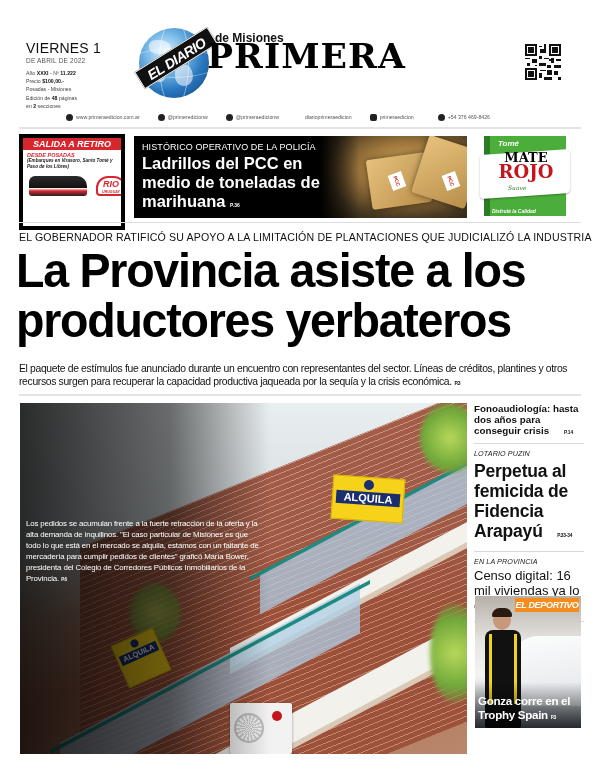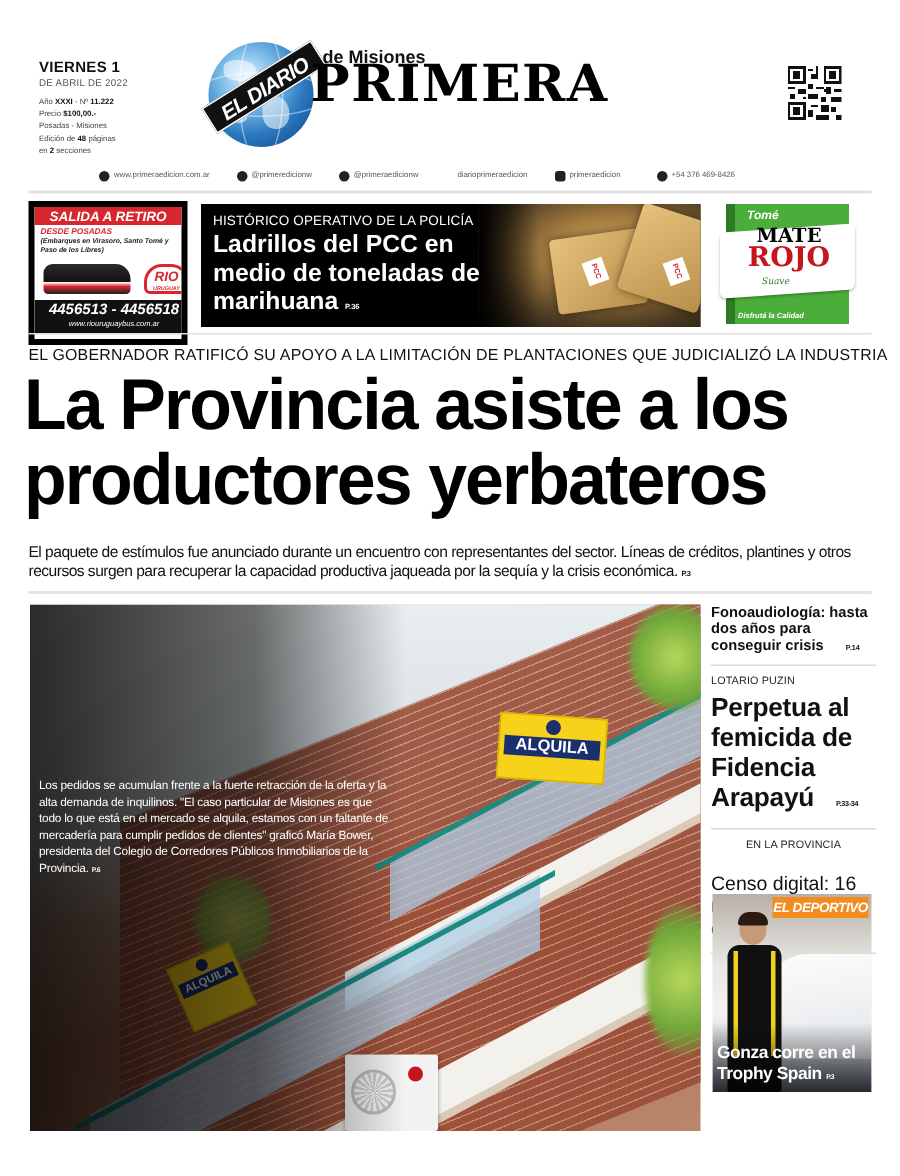--- a/index.html
+++ b/index.html
@@ -2,21 +2,21 @@
 <html><head>
   <meta charset="utf-8">
   <style>
     * { box-sizing: border-box; margin: 0; padding: 0; }
     html, body { width: 600px; height: 784px; background: #ffffff; overflow: hidden; }
     body { font-family: "Liberation Sans", sans-serif; color: #111; position: relative; }
 
     
     .masthead { position: absolute; left: 0; top: 0; width: 600px; height: 105px; }
     .dateblock { position: absolute; left: 26px; top: 40px; width: 105px; }
-    .dateblock .day { font-weight: 700; font-size: 10px; color: #111; letter-spacing: .2px; }
+    .dateblock .day { font-weight: 400; font-size: 14px; color: #111; letter-spacing: .2px; }
     .dateblock .date { font-size: 6.5px; color: #555; margin-top: 1px; letter-spacing: .2px; }
     .dateblock .meta { font-size: 5.2px; color: #444; margin-top: 5px; line-height: 8.2px; }
     .dateblock .meta b { color: #111; }
 
     .logo { position: absolute; left: 137px; top: 24px; width: 330px; height: 78px; }
     .globe { position: absolute; left: 2px; top: 4px; width: 70px; height: 70px; border-radius: 50%;
       background: radial-gradient(circle at 38% 35%, #dff1ff 0%, #7bbbe8 30%, #2a78c0 60%, #0d3f7a 100%);
       overflow: hidden; }
     .globe .land { position: absolute; background: rgba(255,255,255,.55); border-radius: 40% 60% 50% 50%; }
     .globe .ring { position: absolute; border: 1px solid rgba(255,255,255,.45); border-radius: 50%; }
@@ -95,21 +95,21 @@
     .sign .word { background: #1b2f6e; color: #fff; font-weight: 900; display: block; }
     .sign .logo-dot { display: block; margin: 2px auto; border-radius: 50%; background: #1b2f6e; }
 
     .main-photo .m-title { position: absolute; left: 6px; top: 4px; width: 240px; color: #fff; font-weight: 700; font-size: 21px; line-height: 23.5px; letter-spacing: -.3px; z-index: 5; }
     .main-photo .m-body { position: absolute; left: 6px; top: 115px; width: 238px; color: #fff; font-size: 7.9px; line-height: 11px; letter-spacing: -.15px; z-index: 5; }
     .main-photo .m-body .pg { font-size: 4.5px; font-weight: 700; }
 
     
     .side { position: absolute; left: 474px; top: 403px; width: 110px; }
     .side .sep { height: 1px; background: #d9d9d9; margin: 5px 0; }
-    .side .sk { font-size: 7.2px; color: #222; letter-spacing: .1px; }
+    .side .sk { font-size: 7.2px; color: #222; letter-spacing: .1px; font-style: italic; }
     .side .st1 { font-weight: 700; font-size: 9.8px; line-height: 11px; color: #111; }
     .side .st2 { font-weight: 700; font-size: 17.5px; line-height: 20px; color: #111; letter-spacing: -.2px; }
     .side .st3 { font-size: 13px; line-height: 15px; color: #111; }
     .side .pg { font-size: 4.8px; font-weight: 700; }
 
     .sport { position: absolute; left: 475px; top: 596px; width: 106px; height: 132px; overflow: hidden;
       background: linear-gradient(180deg,#b7b0a8 0%,#e7e6e2 35%,#f3f3f1 60%,#9aa6b4 100%); }
     .sport .car { position: absolute; left: 34px; top: 40px; width: 90px; height: 70px; background: linear-gradient(170deg,#fdfdfd,#e0e4e8); border-radius: 30px 10px 6px 6px; }
     .sport .driver { position: absolute; left: 10px; top: 14px; width: 36px; height: 118px; }
     .sport .driver .head { position: absolute; left: 8px; top: 0; width: 18px; height: 20px; border-radius: 50%; background: #c89978; }
@@ -219,24 +219,20 @@
 
 <div class="promo-bus">
   <div class="bar">SALIDA A RETIRO 17HS.</div>
   <div class="from">DESDE POSADAS</div>
   <div class="emb">(Embarques en Virasoro, Santo Tomé y Paso de los Libres)</div>
   <div class="bus"></div>
   <div class="rio">
     <span>RIO</span>
     <small>URUGUAY</small>
   </div>
-  <div class="phones">
-    <div class="num">4456513 - 4456518</div>
-    <div class="url">www.riouruguaybus.com.ar</div>
-  </div>
 </div>
 
 <div class="promo-police">
   <div class="photo">
     <div class="brick" style="left:50px;top:20px;width:60px;height:50px;transform:rotate(-8deg);"></div>
     <div class="brick" style="left:100px;top:6px;width:56px;height:60px;transform:rotate(18deg);"></div>
     <div class="tag" style="left:70px;top:38px;">PCC</div>
     <div class="tag" style="left:124px;top:38px;">PCC</div>
   </div>
   <div class="kicker">HISTÓRICO OPERATIVO DE LA POLICÍA</div>
@@ -313,21 +309,21 @@
   <div class="sep"></div>
   <div>
     <div class="sk" style="margin-bottom:3px;">LOTARIO PUZIN</div>
     <div class="st2">
       <span>Perpetua al femicida de Fidencia Arapayú</span>
       <span class="pg" style="margin-left:10px;">P.33-34</span>
     </div>
   </div>
   <div class="sep"></div>
   <div>
-    <div class="sk" style="margin-bottom:14px;text-align:center;">EN LA PROVINCIA</div>
+    <div class="sk" style="margin-bottom:2px;">EN LA PROVINCIA</div>
     <div class="st3">
       <span>Censo digital: 16 mil viviendas ya lo completaron</span><span class="pg">P.12</span>
     </div>
   </div>
   <div class="sep"></div>
 </div>
 
 <div class="sport">
   <div class="car"></div>
   <div class="driver">

